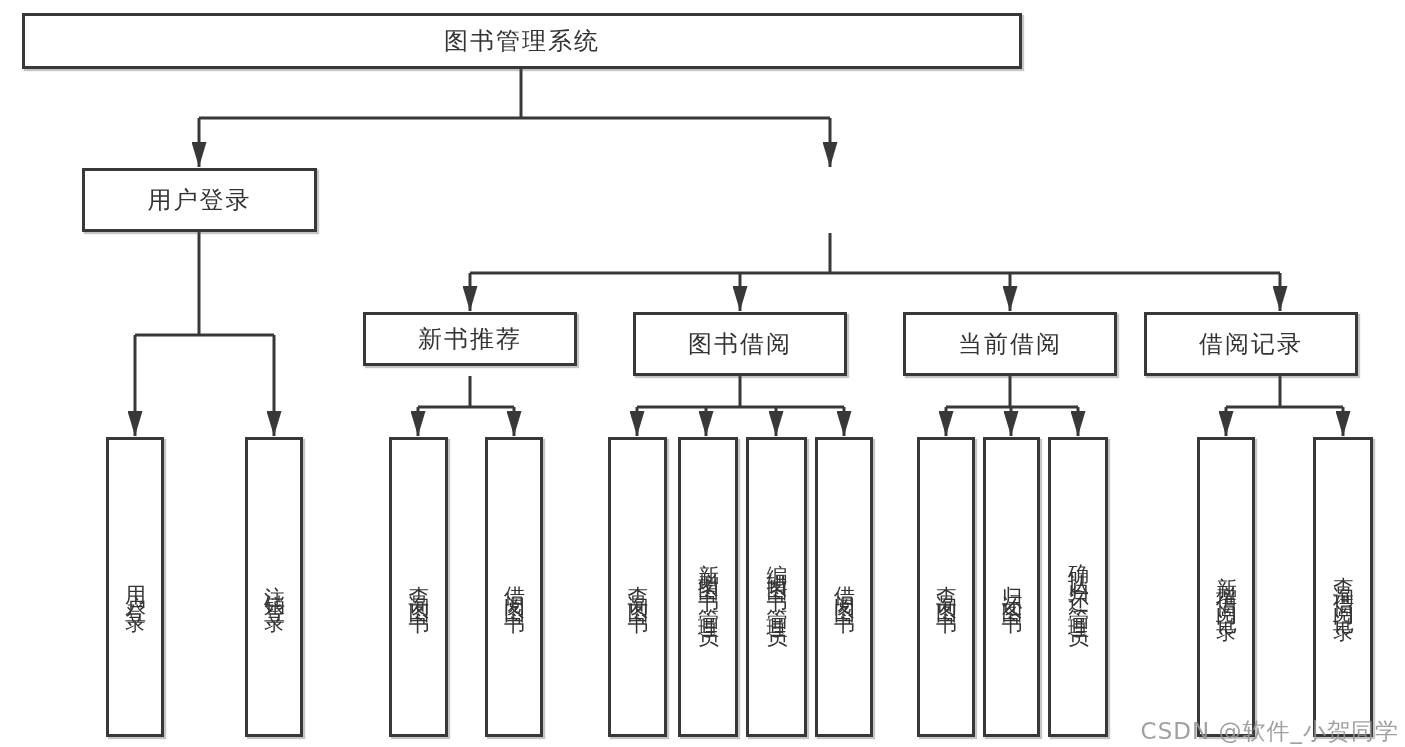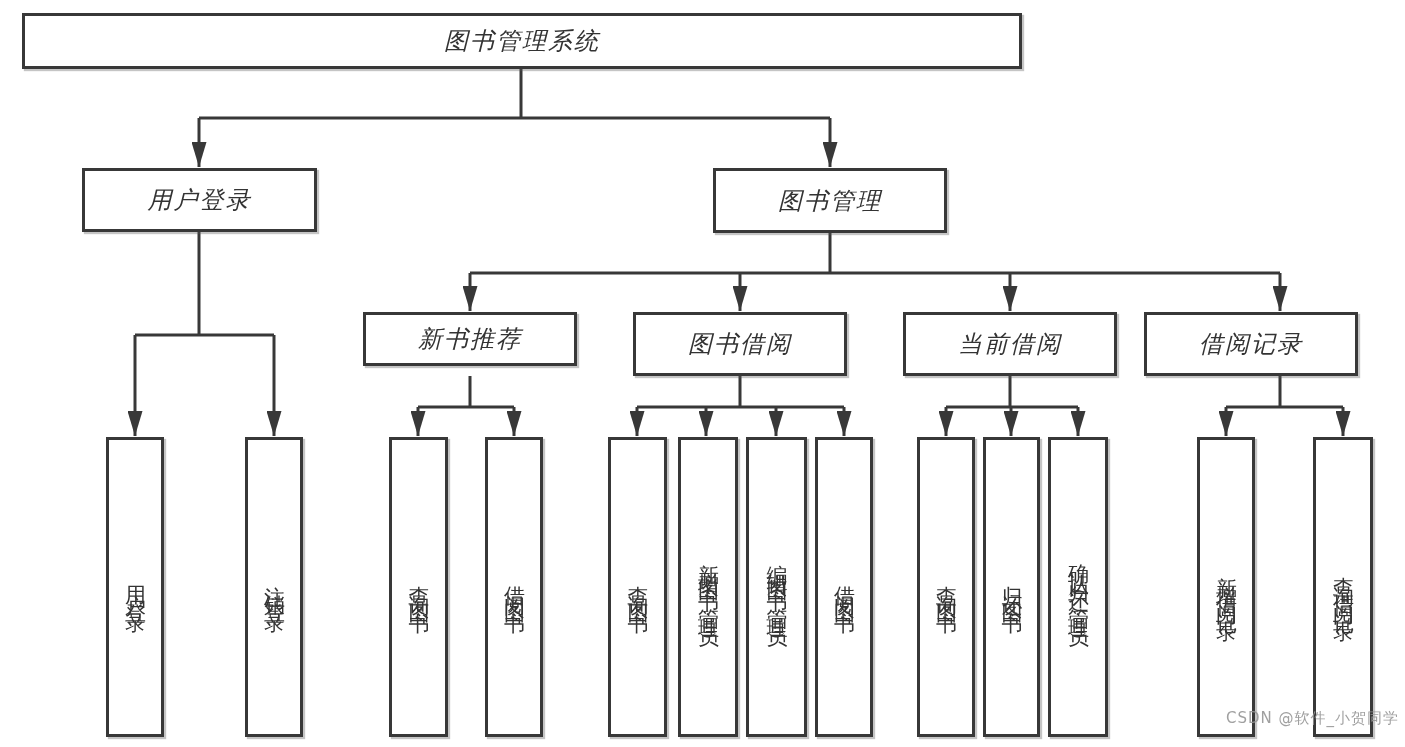--- a/index.html
+++ b/index.html
@@ -18,35 +18,34 @@
     border:3px solid #383838;
     box-shadow:2px 2px 1px rgba(90,90,90,0.35);
     display:flex;align-items:center;justify-content:center;
     color:#333333;
   }
   .hlabel{
     font-size:24px;
     letter-spacing:2px;
     color:#333333;
     white-space:nowrap;
-    font-style:italic;
   }
   .vnode{top:437px;height:300px;}
   .vlabel{
     writing-mode:vertical-rl;
     text-orientation:mixed;
     font-size:21px;
     letter-spacing:9px;
     color:#333333;
     line-height:1;
   }
   .watermark{
     position:absolute;
-    right:6px;bottom:19px;
-    font-size:15px;
+    right:6px;bottom:0;
+    font-size:23px;
     color:rgba(150,150,150,0.9);
     letter-spacing:1px;
     white-space:nowrap;
     text-align:right;
   }
 </style>
 </head>
 <body>
 
 <div class="canvas">
@@ -106,23 +105,20 @@
     </g>
   </svg>
 
   <div class="node" style="left:22px;top:13px;width:1000px;height:56px">
     <span class="hlabel">图书管理系统</span>
   </div>
 
   <div class="node" style="left:82px;top:168px;width:235px;height:64px">
     <span class="hlabel">用户登录</span>
   </div>
-  <div class="node" style="left:713px;top:168px;width:234px;height:65px">
-    <span class="hlabel">图书管理</span>
-  </div>
 
   <div class="node" style="left:363px;top:312px;width:214px;height:54px">
     <span class="hlabel">新书推荐</span>
   </div>
   <div class="node" style="left:633px;top:312px;width:214px;height:64px">
     <span class="hlabel">图书借阅</span>
   </div>
   <div class="node" style="left:903px;top:312px;width:214px;height:64px">
     <span class="hlabel">当前借阅</span>
   </div>

